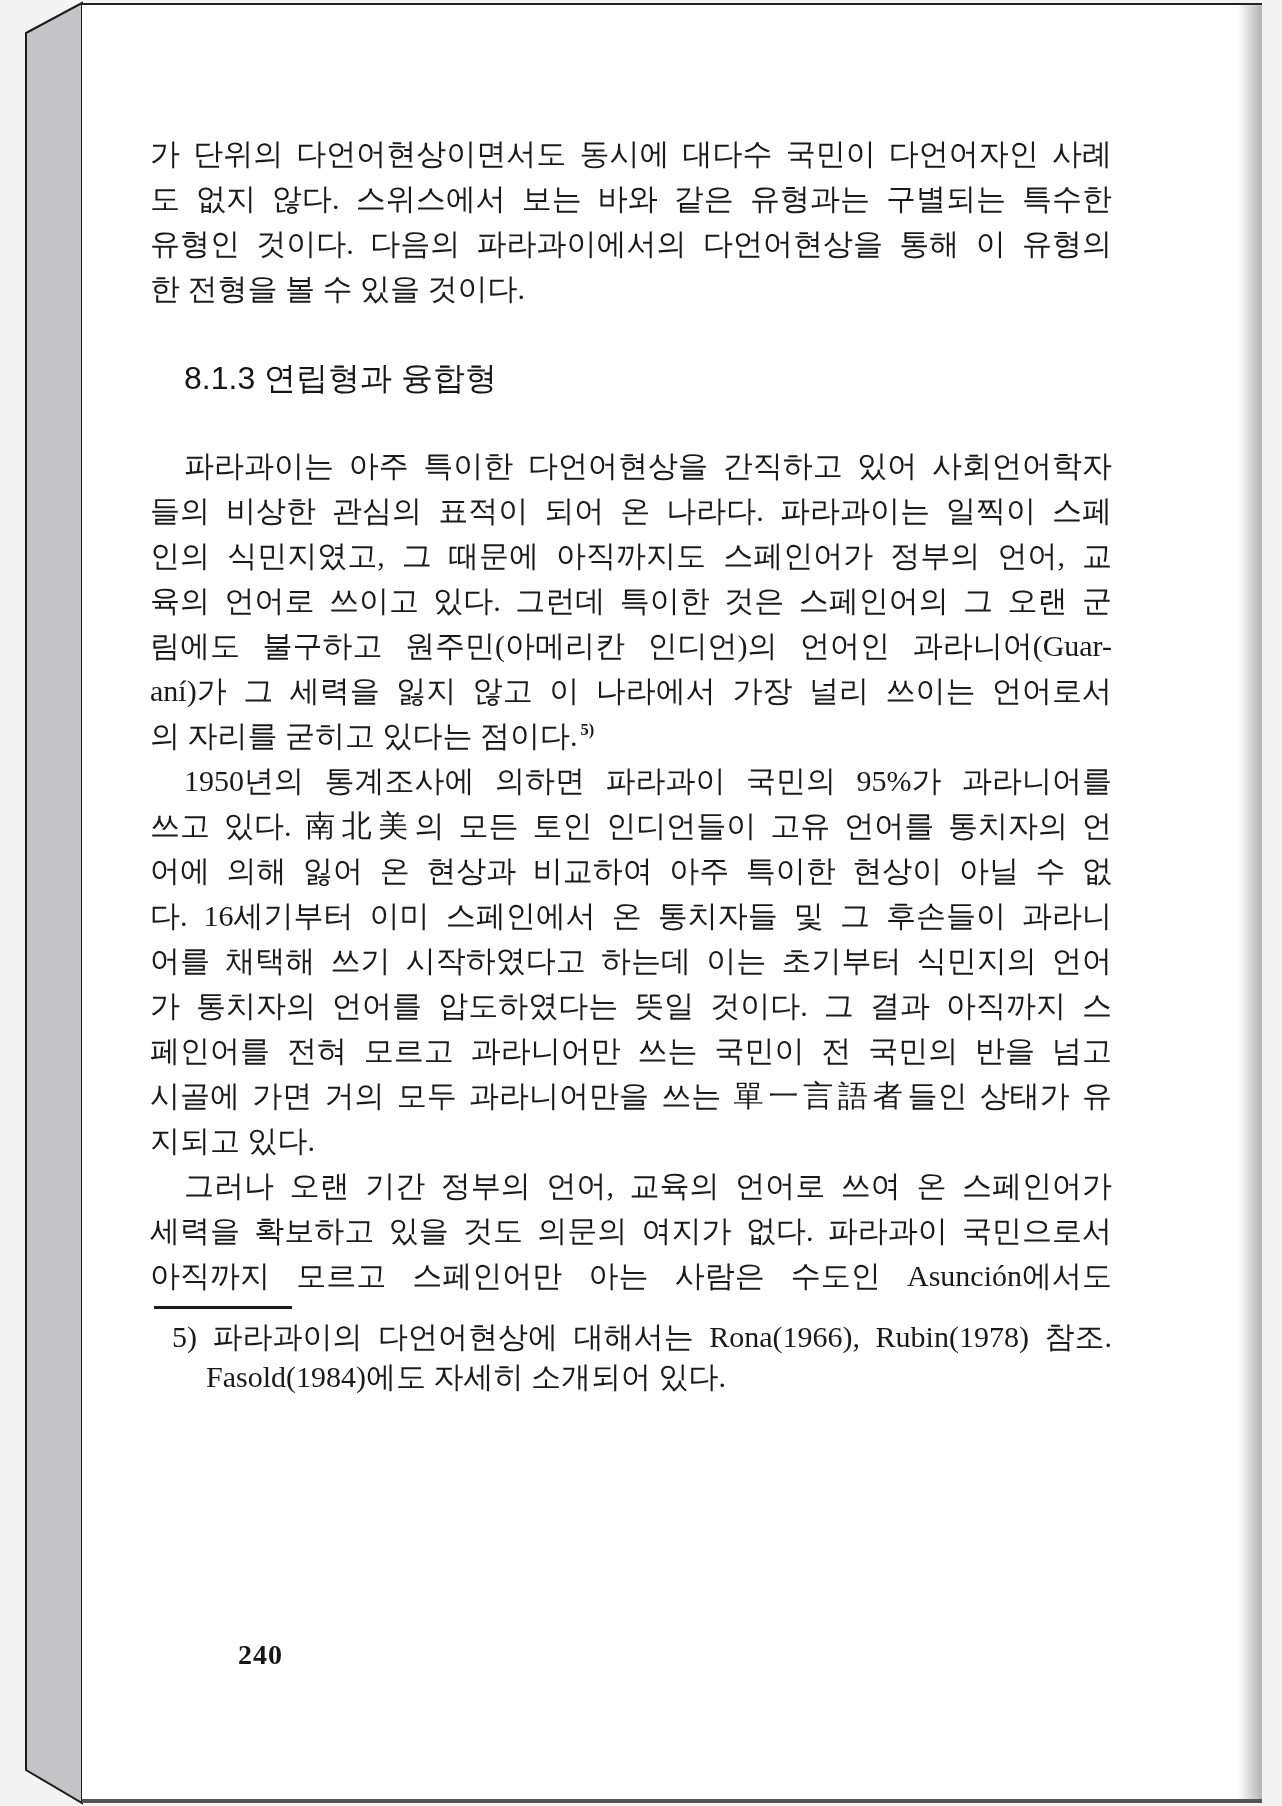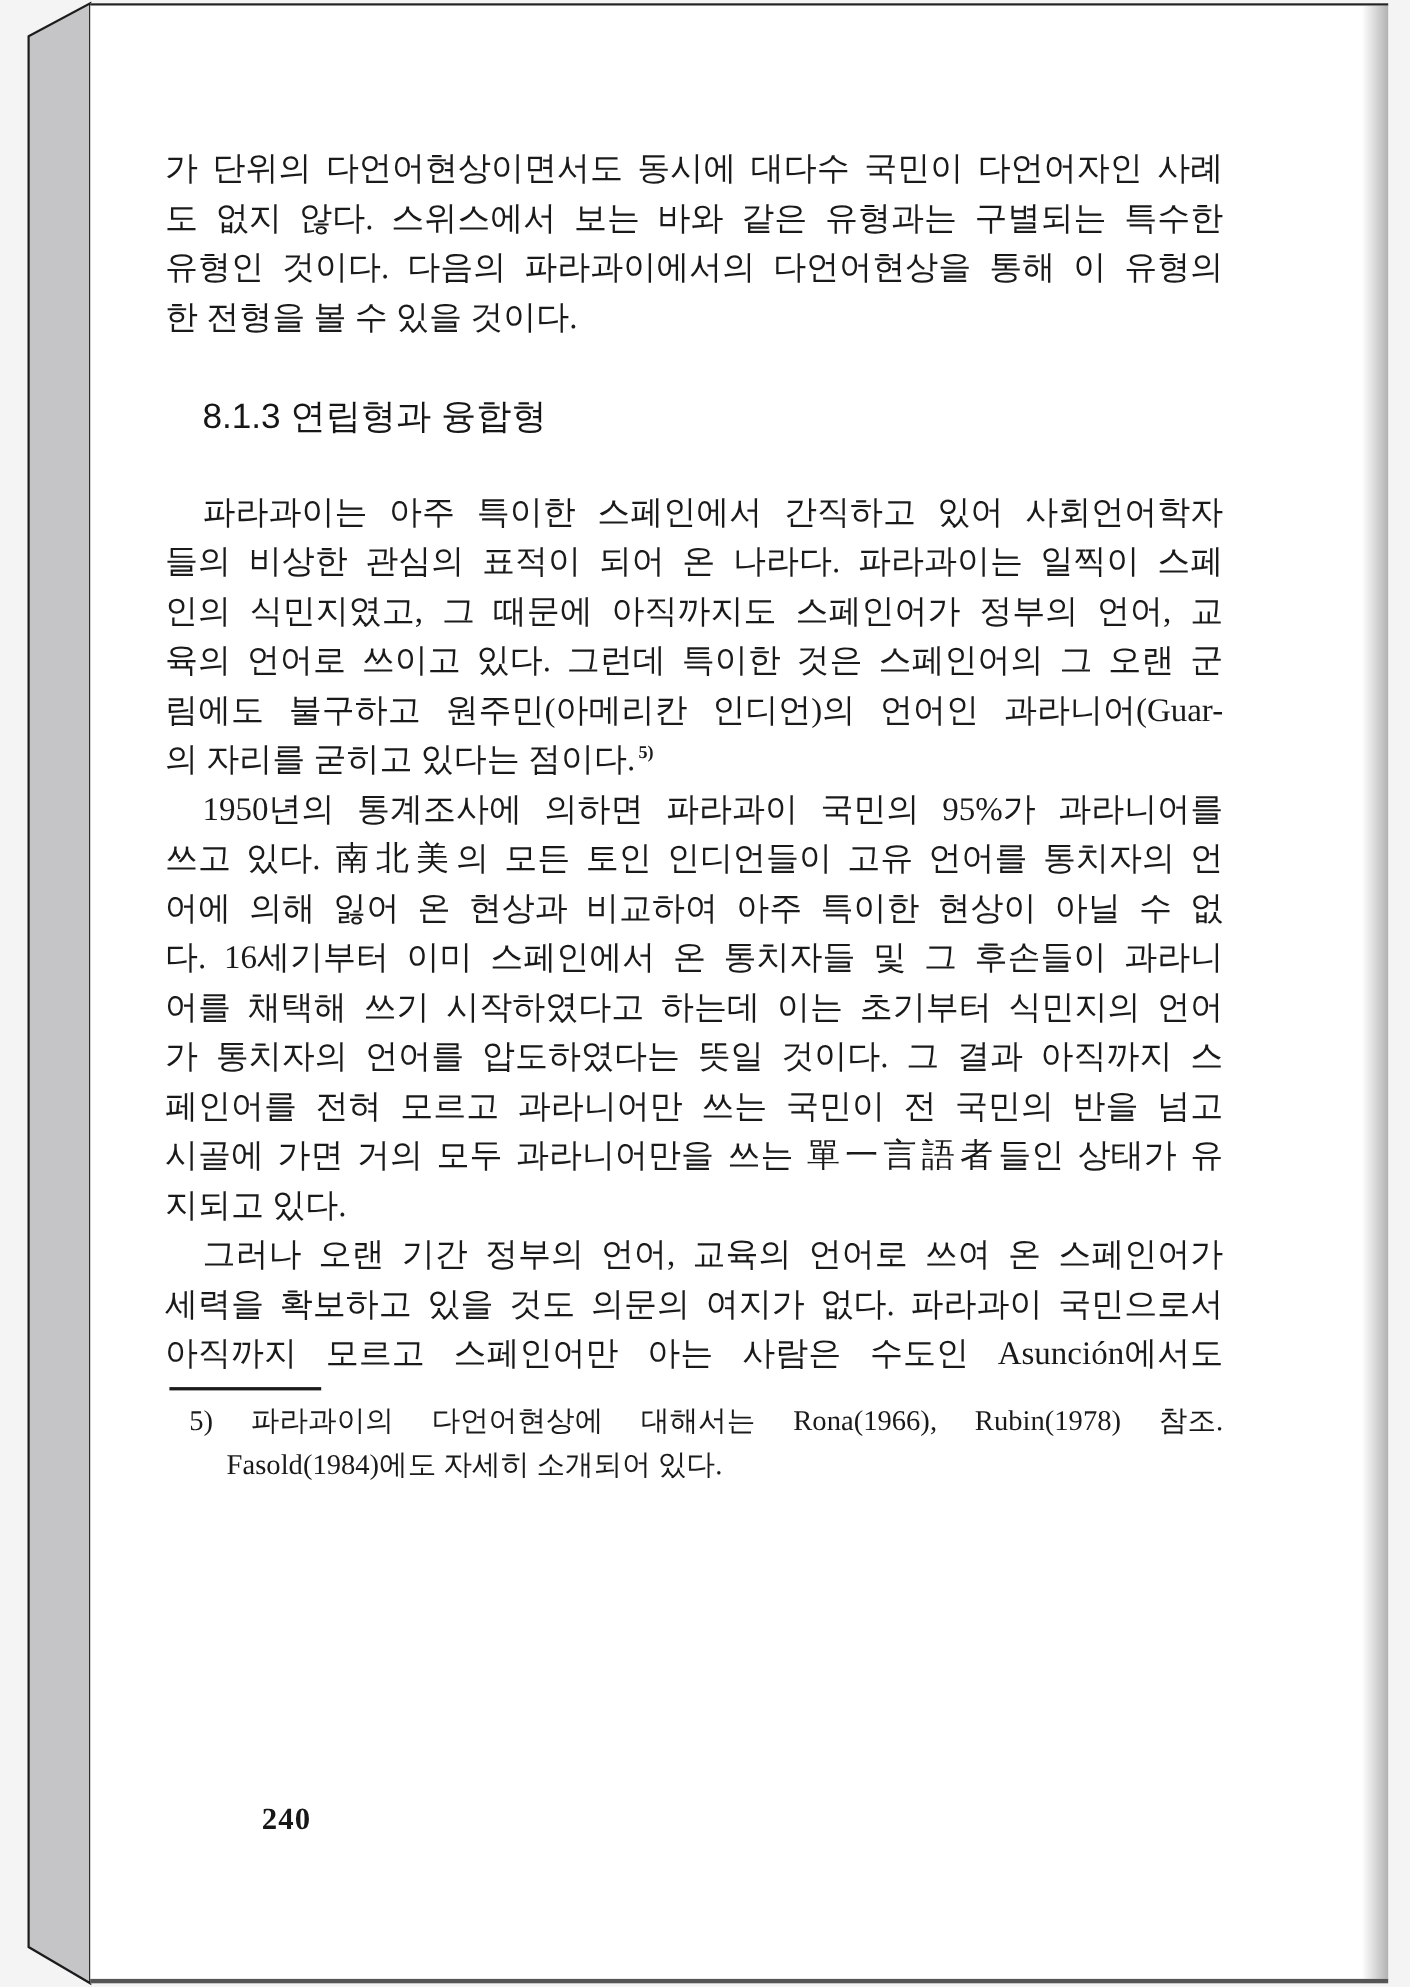--- a/index.html
+++ b/index.html
@@ -74,21 +74,21 @@
     line-height: 46px;
     color: #161616;
   }
   .footnote { margin-top: 8px; }
   .fn-rule {
     width: 138px;
     border-top: 3px solid #1b1b1b;
     margin: 0 0 8px 4px;
   }
   .fn-line {
-    font-size: 26px;
+    font-size: 30px;
     line-height: 40px;
     text-align: justify;
     text-align-last: justify;
     color: #1a1a1a;
   }
   .fn-line.last { text-align-last: left; }
   .fn-line.fn-first { padding-left: 22px; }
   .fn-line.fn-cont { padding-left: 56px; }
   .folio {
     position: absolute;
@@ -115,25 +115,26 @@
       <div class="para">
           <div class="line">가 단위의 다언어현상이면서도 동시에 대다수 국민이 다언어자인 사례</div>
           <div class="line">도 없지 않다. 스위스에서 보는 바와 같은 유형과는 구별되는 특수한</div>
           <div class="line">유형인 것이다. 다음의 파라과이에서의 다언어현상을 통해 이 유형의</div>
           <div class="line last">한 전형을 볼 수 있을 것이다.</div>
         </div>
 
       <h2 class="heading">8.1.3 연립형과 융합형</h2>
 
       <div class="para">
-          <div class="line indent">파라과이는 아주 특이한 스페인에서 간직하고 있어 사회언어학자</div>
+          <div class="line indent">파라과이는 아주 특이한 다언어현상을 간직하고 있어 사회언어학자</div>
           <div class="line">들의 비상한 관심의 표적이 되어 온 나라다. 파라과이는 일찍이 스페</div>
           <div class="line">인의 식민지였고, 그 때문에 아직까지도 스페인어가 정부의 언어, 교</div>
           <div class="line">육의 언어로 쓰이고 있다. 그런데 특이한 것은 스페인어의 그 오랜 군</div>
           <div class="line">림에도 불구하고 원주민(아메리칸 인디언)의 언어인 과라니어(Guar-</div>
+          <div class="line">aní)가 그 세력을 잃지 않고 이 나라에서 가장 널리 쓰이는 언어로서</div>
           <div class="line last">의 자리를 굳히고 있다는 점이다.<sup>5)</sup></div>
         </div>
 
       <div class="para">
           <div class="line indent">1950년의 통계조사에 의하면 파라과이 국민의 95%가 과라니어를</div>
           <div class="line">쓰고 있다. 南北美의 모든 토인 인디언들이 고유 언어를 통치자의 언</div>
           <div class="line">어에 의해 잃어 온 현상과 비교하여 아주 특이한 현상이 아닐 수 없</div>
           <div class="line">다. 16세기부터 이미 스페인에서 온 통치자들 및 그 후손들이 과라니</div>
           <div class="line">어를 채택해 쓰기 시작하였다고 하는데 이는 초기부터 식민지의 언어</div>
           <div class="line">가 통치자의 언어를 압도하였다는 뜻일 것이다. 그 결과 아직까지 스</div>

